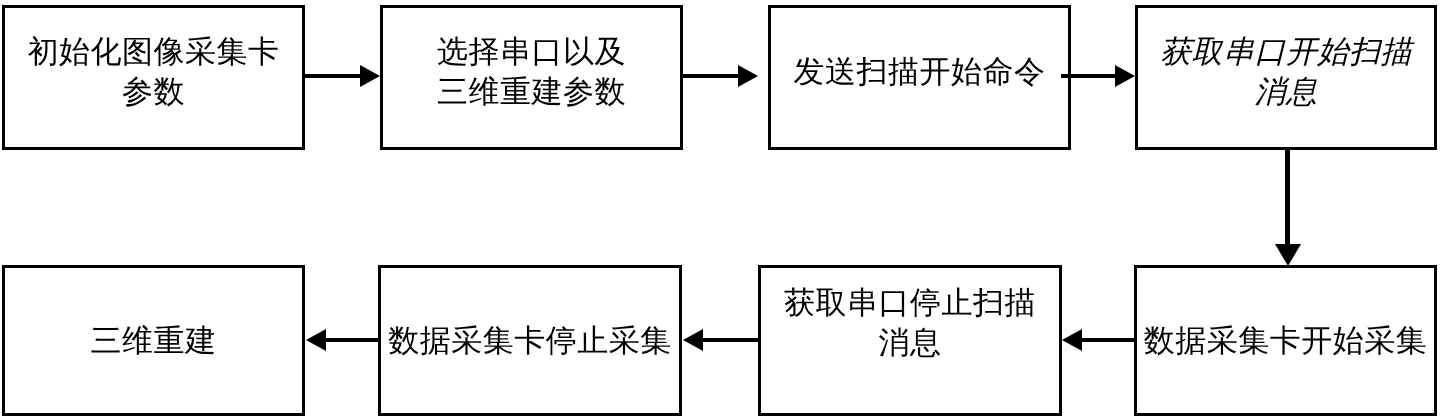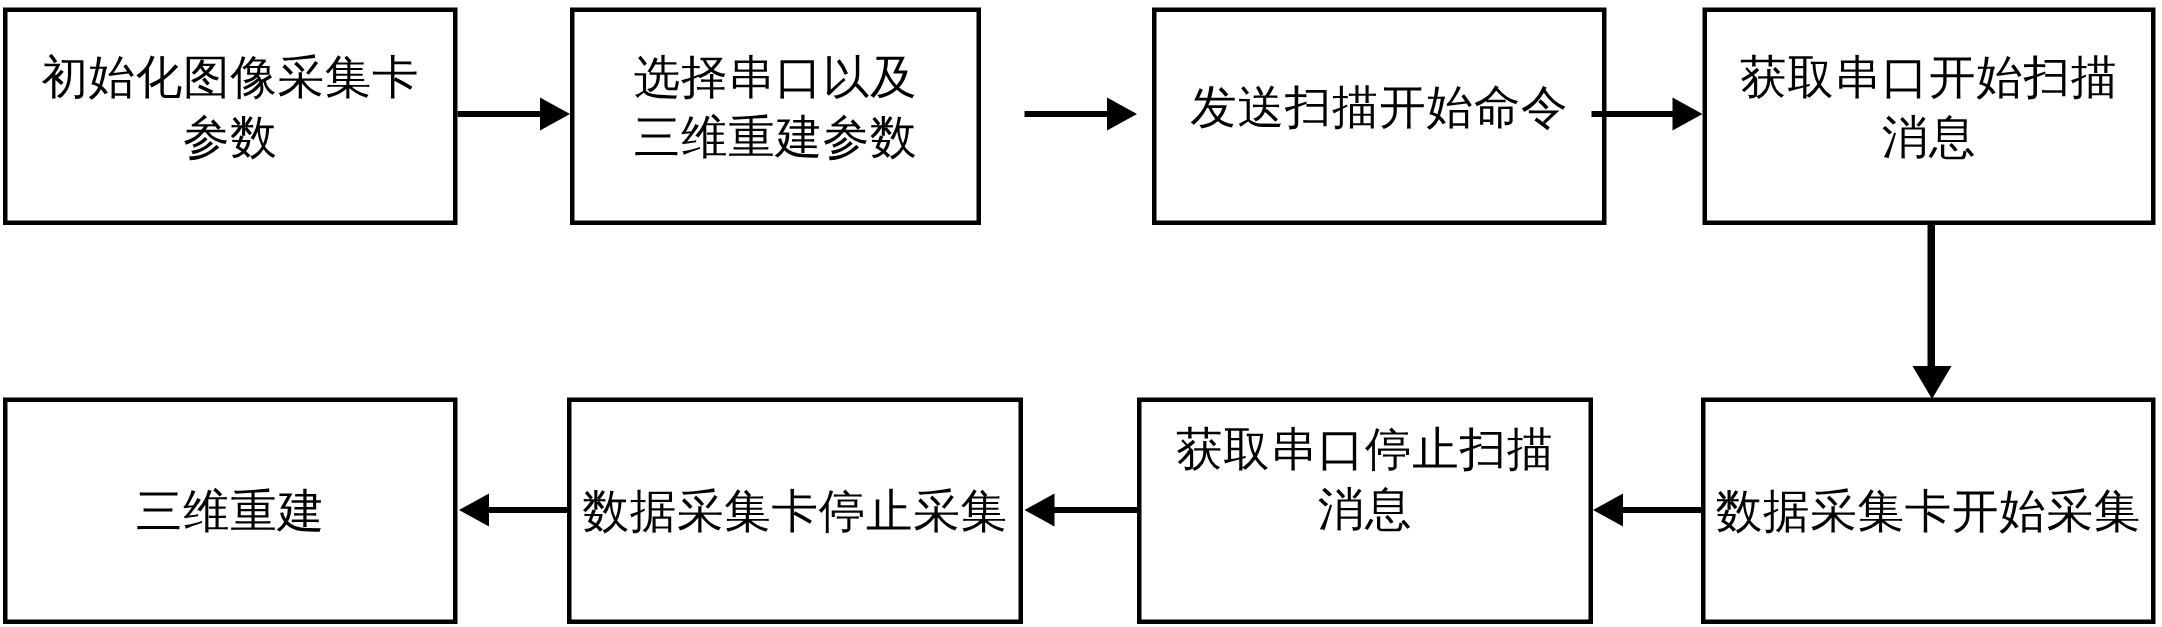--- a/index.html
+++ b/index.html
@@ -68,43 +68,43 @@
 </head>
 <body>
 
 <div id="canvas">
 
   <div class="node top" style="left:2px; top:5px; width:303px; height:145px;text-align:center;">
     <span class="label">初始化图像采集卡
 参数</span>
   </div>
 
-  <div class="node top" style="left:380px; top:5px; width:274px; height:145px;justify-content:center;">
+  <div class="node top" style="left:380px; top:5px; width:303px; height:145px;justify-content:center;">
     <span class="label">选择串口以及
 三维重建参数</span>
   </div>
 
   <div class="node top" style="left:758px; top:5px; width:303px; height:145px;margin-left:10px;">
     <span class="label">发送扫描开始命令</span>
   </div>
 
-  <div class="node top" style="left:1135px; top:5px; width:302px; height:145px;">
+  <div class="node top" style="left:1135px; top:5px; width:302px; height:145px;font-style:italic;">
     <span class="label">获取串口开始扫描
 消息</span>
   </div>
 
   <div class="node" style="left:378px; top:265px; width:304px; height:151px;">
     <span class="label">数据采集卡停止采集</span>
   </div>
 
   <div class="node" style="left:2px; top:265px; width:303px; height:151px;">
     <span class="label">三维重建</span>
   </div>
 
-  <div class="node bot2" style="left:758px; top:265px; width:304px; height:151px;font-family:Liberation Mono, monospace;">
+  <div class="node bot2" style="left:758px; top:265px; width:304px; height:151px;">
     <span class="label">获取串口停止扫描
 消息</span>
   </div>
 
   <div class="node" style="left:1134px; top:265px; width:303px; height:151px;">
     <span class="label">数据采集卡开始采集</span>
   </div>
 
   <div class="edge edge-h" style="left:305px; top:74px; width:60px;"></div>
   <div class="arrowhead arrow-right" style="left:360px; top:65px;"></div>

